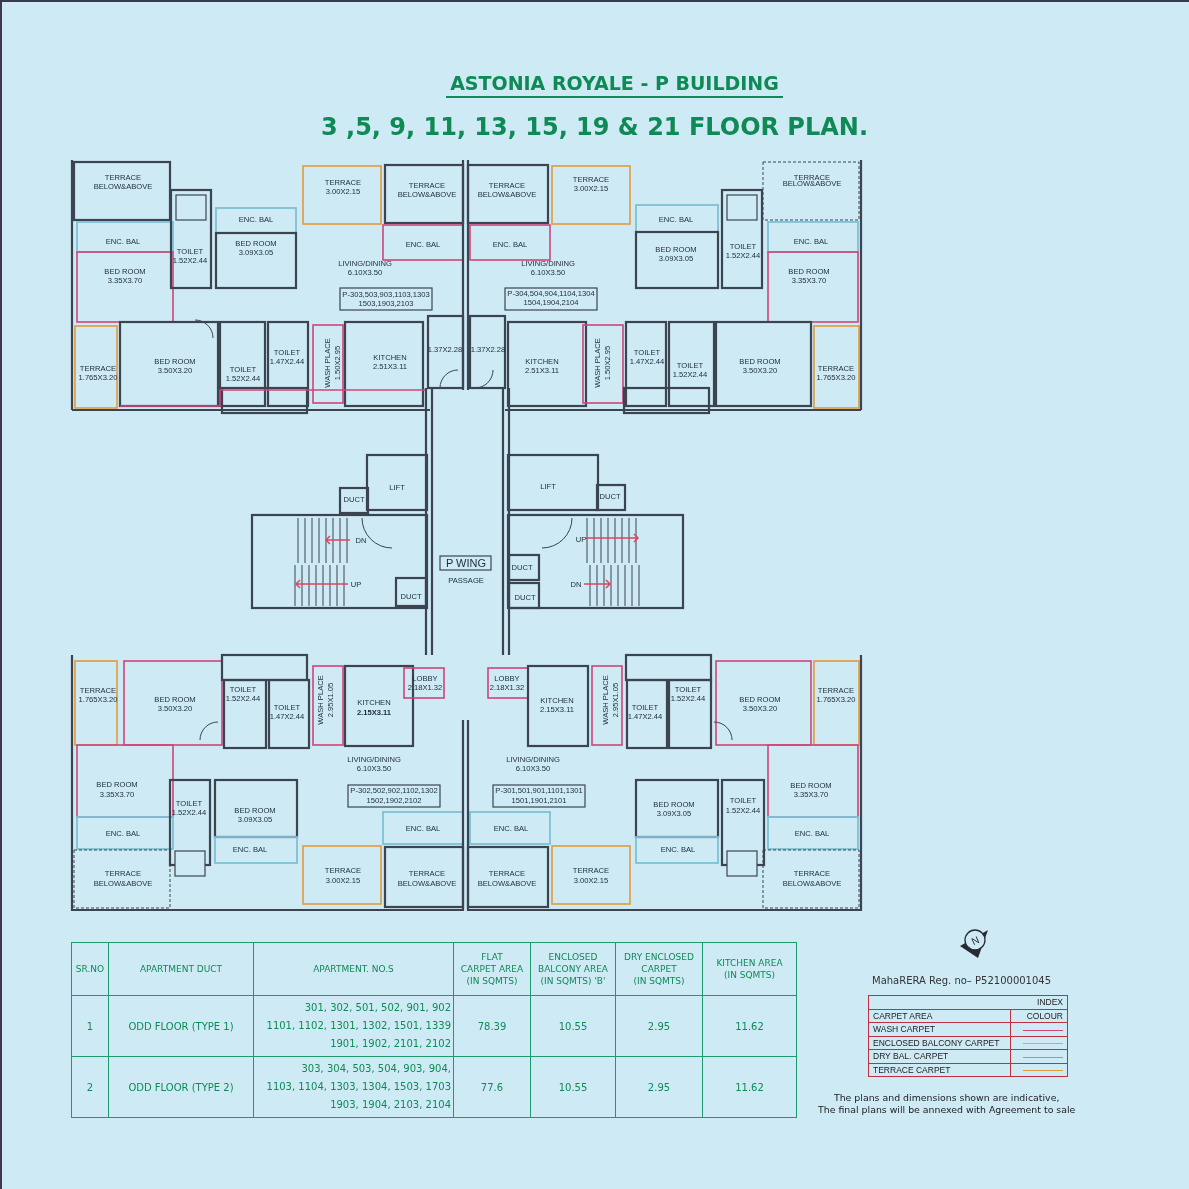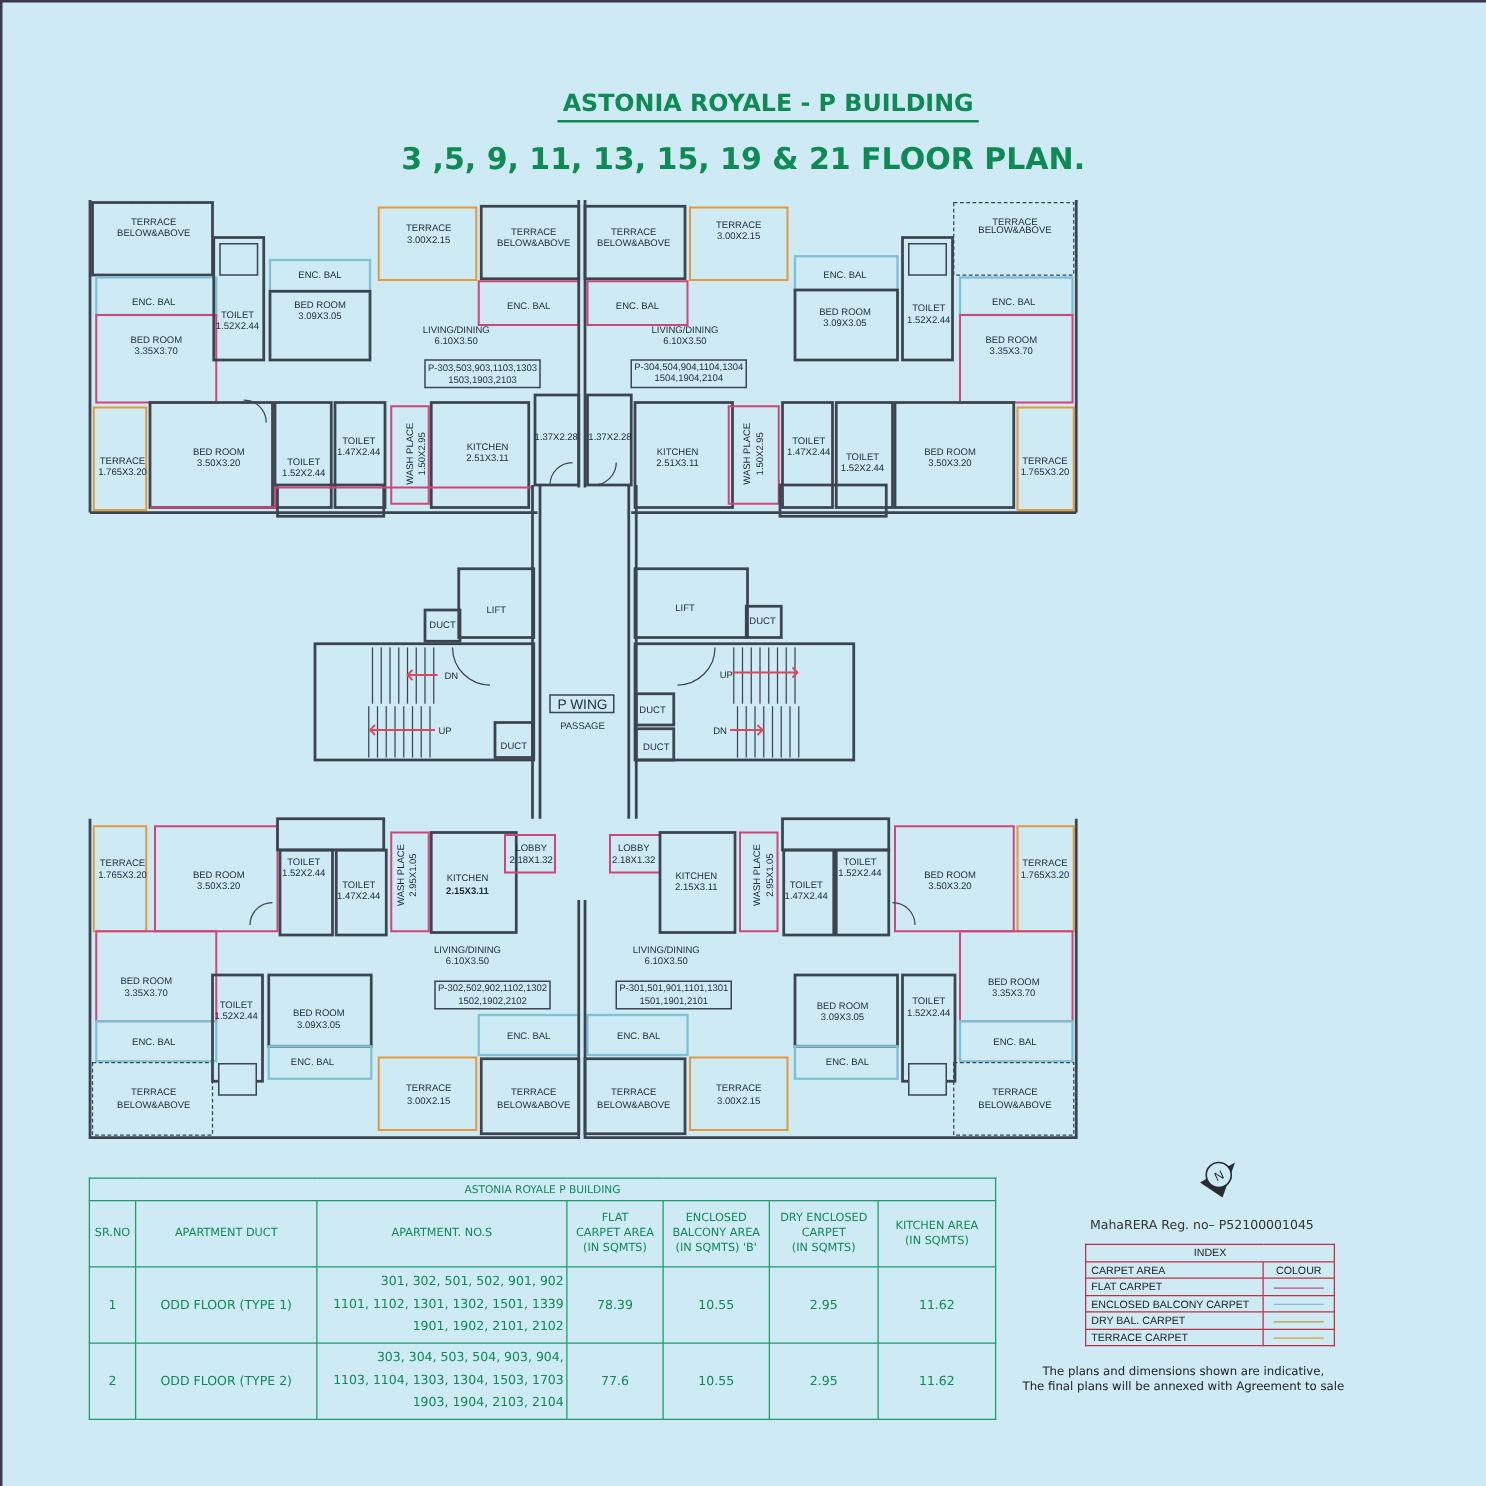--- a/index.html
+++ b/index.html
@@ -23,21 +23,21 @@
   
   table.area{position:absolute;left:71px;top:942px;width:726px;border-collapse:collapse;font-family:"DejaVu Sans",sans-serif;color:#0f8a55;font-size:10px;}
   table.area td,table.area th{border:1.2px solid #1f9a6a;text-align:center;font-weight:normal;padding:2px;}
   table.area th.cap{font-size:8.5px;height:13px;}
   table.area .hdr th{height:48px;font-size:9px;line-height:12px;}
   table.area .row td{height:56px;font-size:10px;}
   table.area td.nos{text-align:right;padding-left:10px;line-height:18px;font-size:10px;}
   .reg{position:absolute;left:872px;top:975px;font-family:"DejaVu Sans",sans-serif;font-size:10px;color:#333;}
   table.idx{position:absolute;left:868px;top:995px;width:200px;border-collapse:collapse;font-family:"Liberation Sans",sans-serif;font-size:8.5px;color:#222;}
   table.idx td{border:1px solid #c0303f;height:12.5px;padding:0 4px;}
-  table.idx td.c{text-align:center;}
+  table.idx td.c{text-align:right;}
   .swatch{display:inline-block;width:40px;height:0;border-top:1.5px solid;vertical-align:middle;}
   .note{position:absolute;left:818px;top:1092px;font-family:"DejaVu Sans",sans-serif;font-size:9.4px;color:#222;line-height:12px;white-space:pre;text-align:center;}
   .north{position:absolute;left:958px;top:926px;}
 </style>
 </head>
 <body>
 
 <div class="frame"></div>
 
 <div class="title t1"><span>ASTONIA ROYALE - P BUILDING</span></div>
@@ -348,23 +348,20 @@
     <text class="lbl" x="507" y="886">BELOW&amp;ABOVE</text>
     <text class="lbl" x="591" y="873">TERRACE</text>
     <text class="lbl" x="591" y="883">3.00X2.15</text>
     <text class="lbl" x="812" y="876">TERRACE</text>
     <text class="lbl" x="812" y="886">BELOW&amp;ABOVE</text>
   </g>
 </svg>
 
 <table class="area">
   <tbody>
-      <tr>
-        <th class="cap" colspan="7">ASTONIA ROYALE P BUILDING</th>
-      </tr>
   <tr class="hdr">
     <th style="width:32px">SR.NO</th>
     <th style="width:140px">APARTMENT DUCT</th>
     <th style="width:195px">APARTMENT. NO.S</th>
     <th style="width:72px"><span>FLAT</span><br><span>CARPET AREA</span><br><span>(IN SQMTS)</span></th>
     <th style="width:80px"><span>ENCLOSED</span><br><span>BALCONY AREA</span><br><span>(IN SQMTS) 'B'</span></th>
     <th style="width:82px"><span>DRY ENCLOSED</span><br><span>CARPET</span><br><span>(IN SQMTS)</span></th>
     <th><span>KITCHEN AREA</span><br><span>(IN SQMTS)</span></th>
   </tr>
   <tr class="row">
@@ -399,21 +396,21 @@
 <table class="idx">
   <tbody>
       <tr>
         <td class="c" colspan="2">INDEX</td>
       </tr>
   <tr>
         <td>CARPET AREA</td>
         <td class="c" style="width:48px">COLOUR</td>
       </tr>
   <tr>
-        <td>FLAT CARPET</td>
+        <td>WASH CARPET</td>
         <td class="c"><span class="swatch" style="border-color:#d0457a"></span></td>
       </tr>
   <tr>
         <td>ENCLOSED BALCONY CARPET</td>
         <td class="c"><span class="swatch" style="border-color:#7fc0d4"></span></td>
       </tr>
   <tr>
         <td>DRY BAL. CARPET</td>
         <td class="c"><span class="swatch" style="border-color:#c9953b"></span></td>
       </tr>

